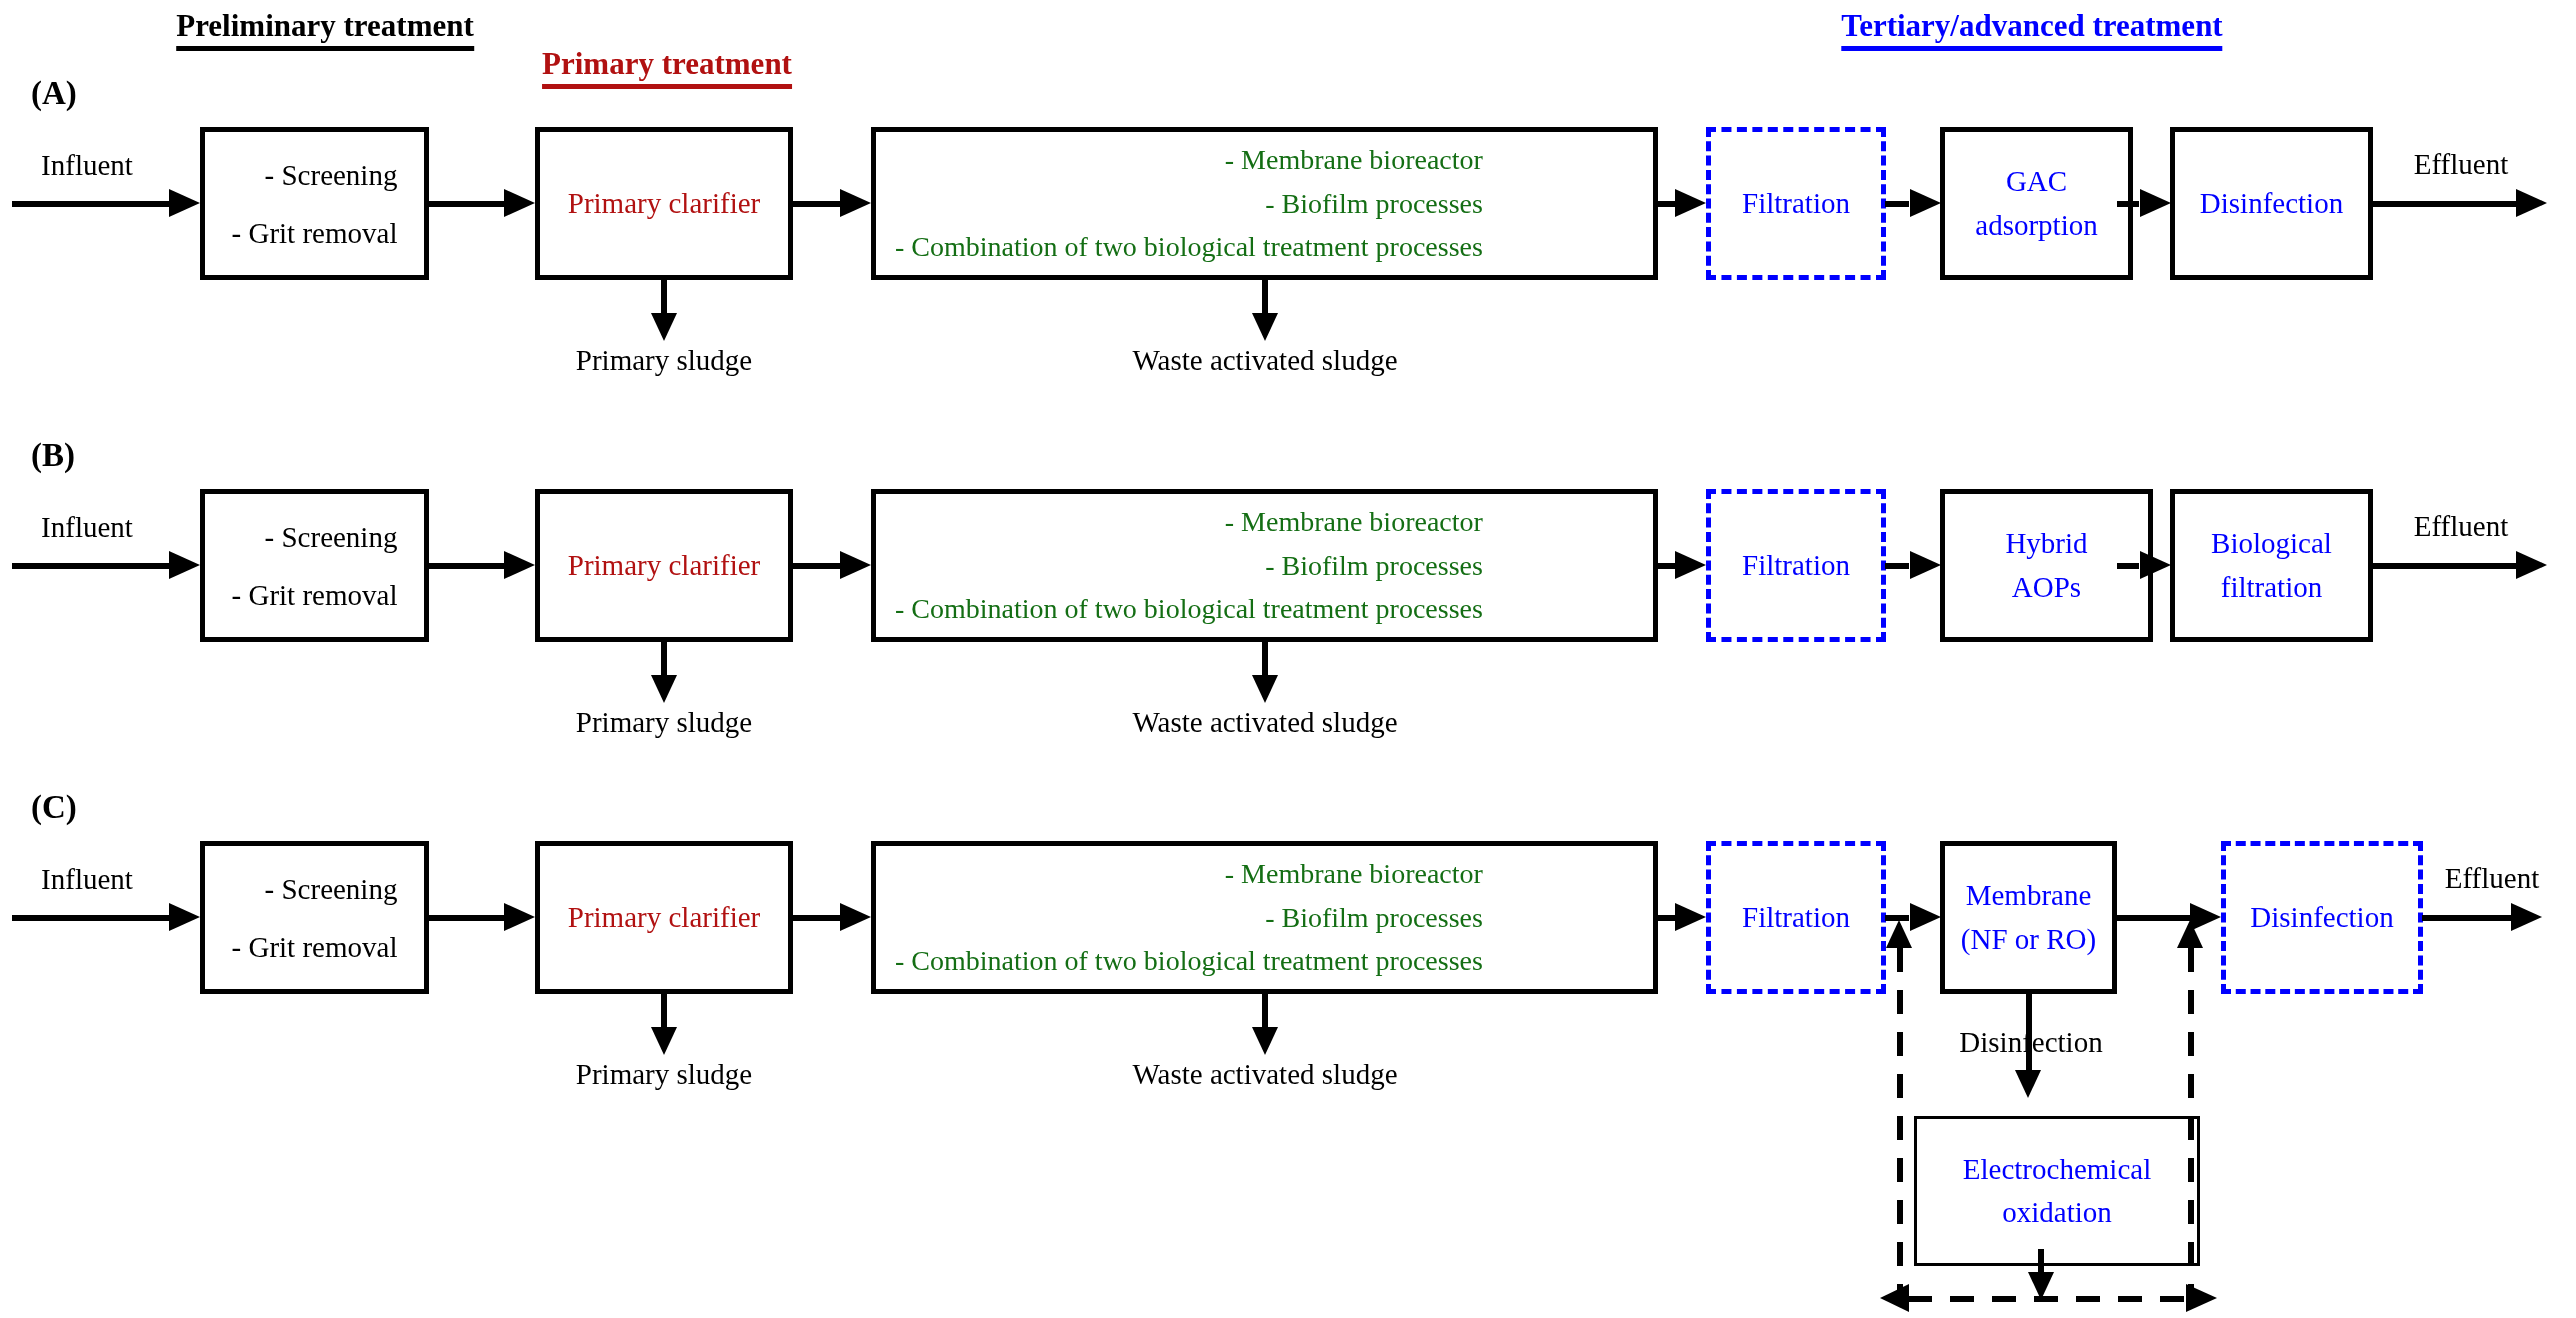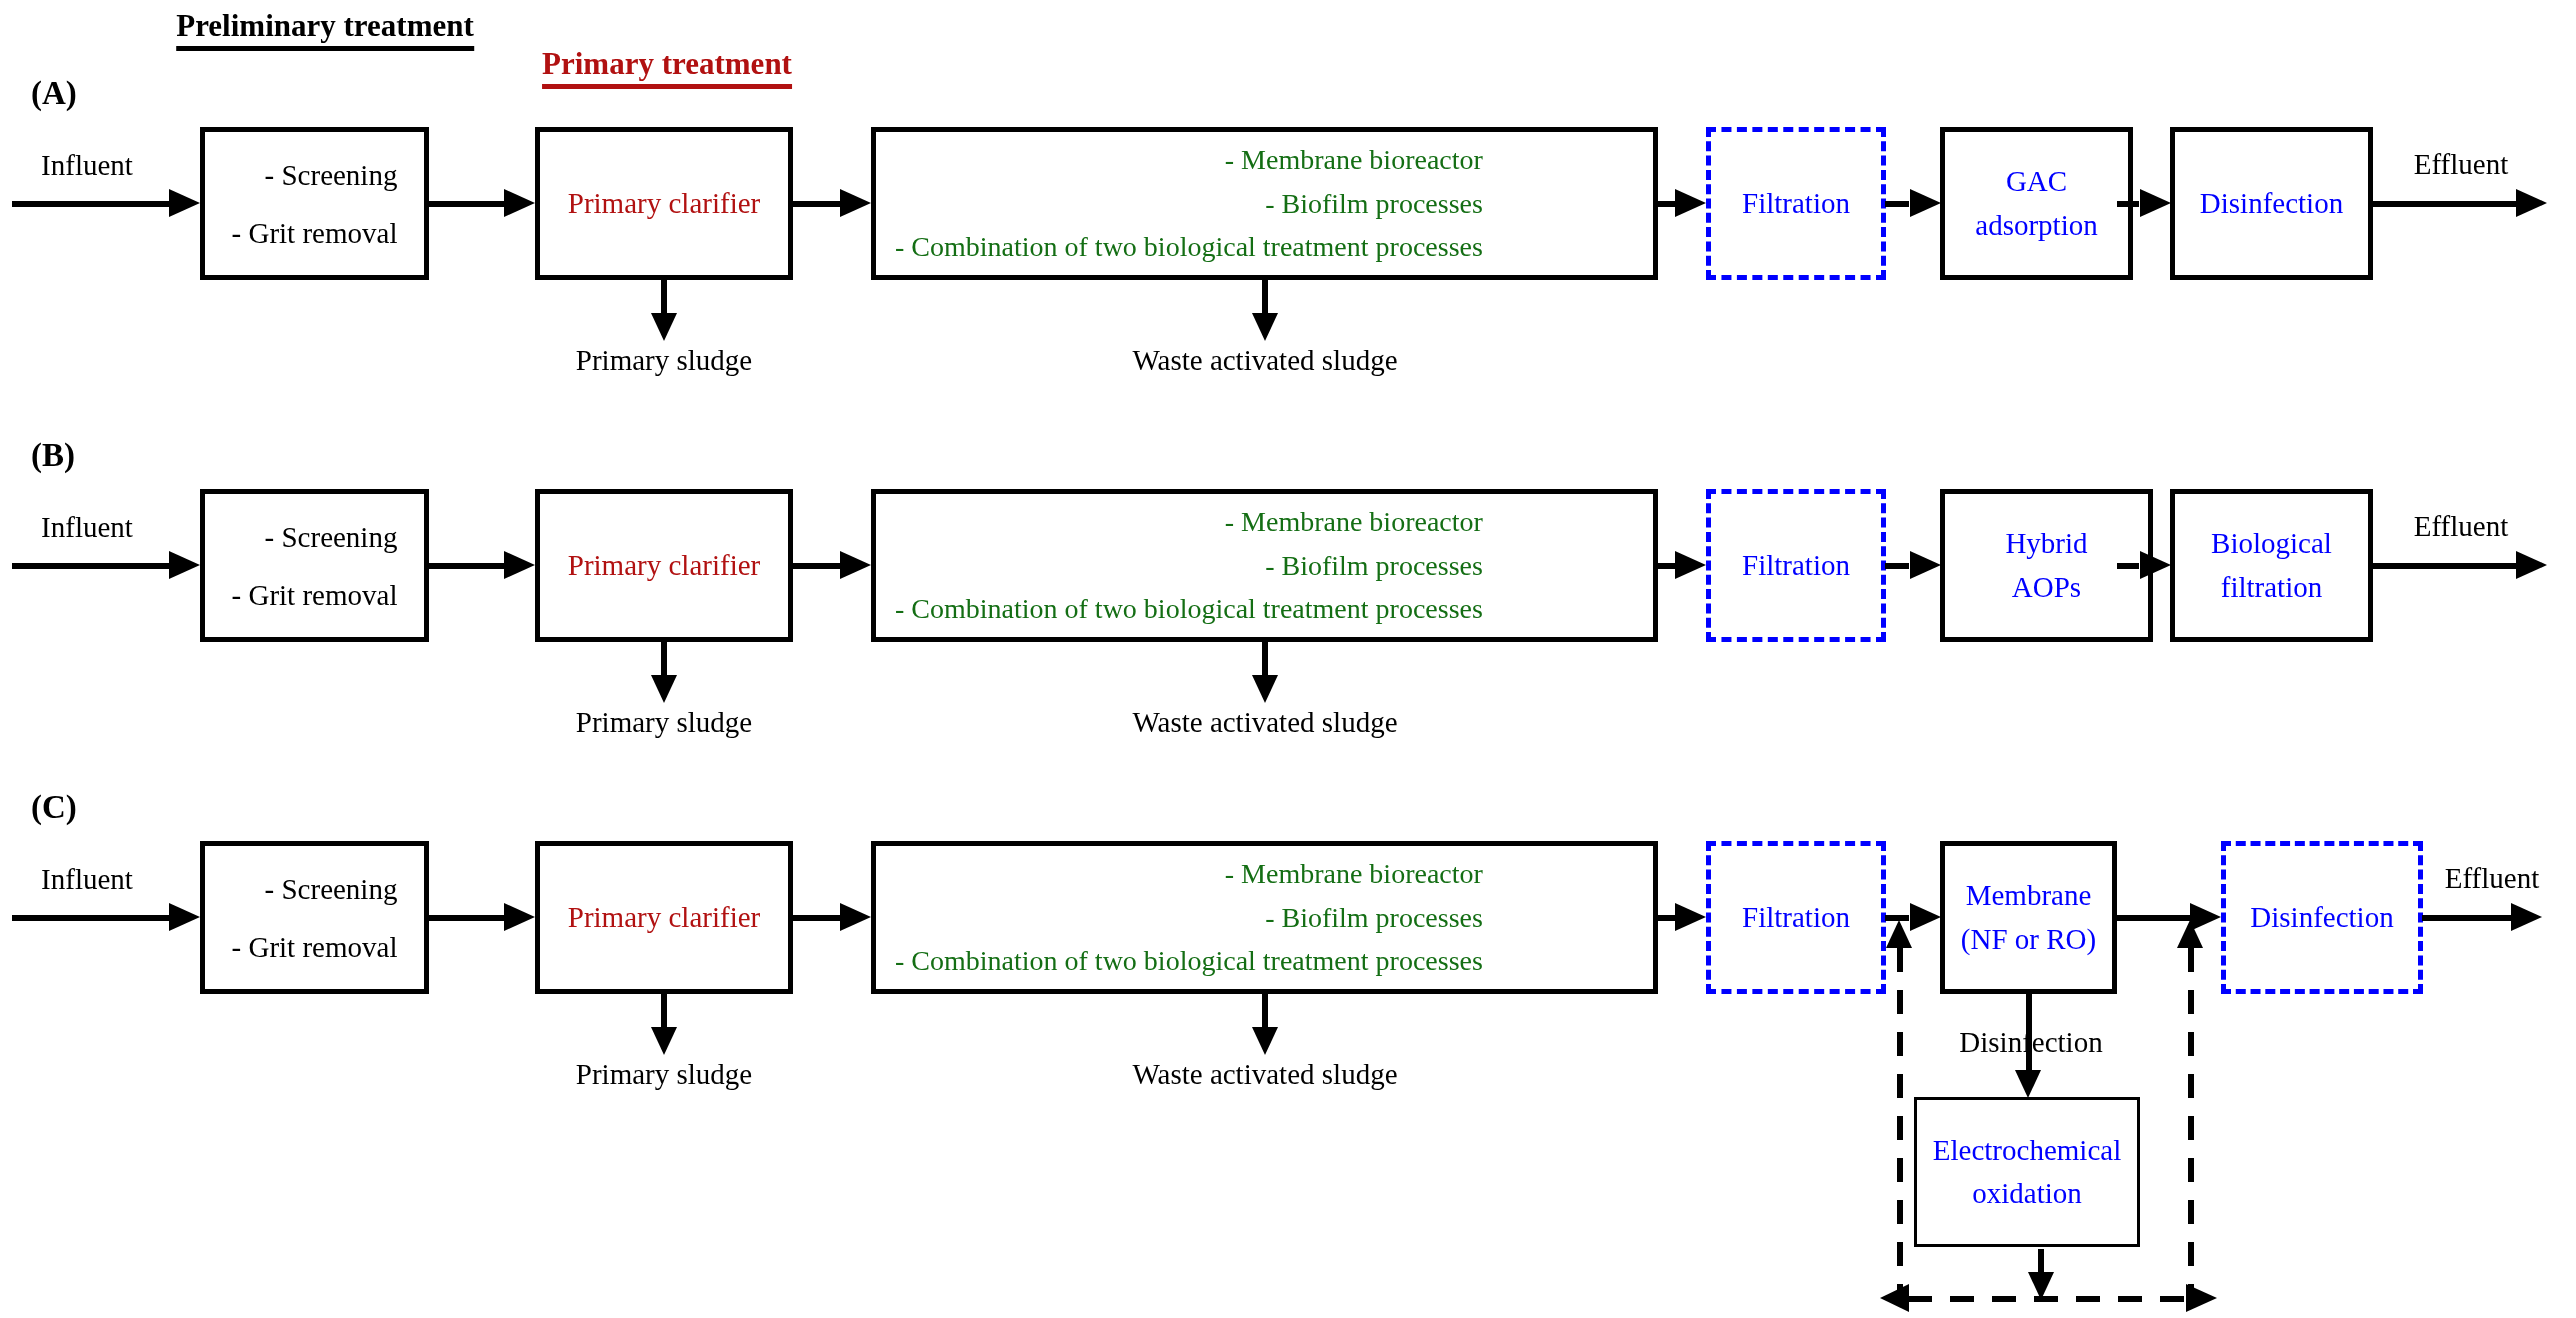--- a/index.html
+++ b/index.html
@@ -56,20 +56,21 @@
   .hdash{position:absolute; height:5.7px;
     background:repeating-linear-gradient(to right, var(--black) 0 24px, transparent 24px 42px);}
 </style>
 </head>
 <body>
 
 <div id="canvas">
 
   <div class="hdr c-black" style="left:325px;top:9px">Preliminary treatment</div>
   <div class="hdr c-red" style="left:667px;top:47px">Primary treatment</div>
+  <div class="hdr c-blue" style="left:2032px;top:9px">Tertiary/advanced treatment</div>
 
   <section class="row" style="top:127px">
     <div class="row-label" style="left:31px;top:-50px">(A)</div>
 
     <div class="lbl ctr" style="left:87px;top:23px">Influent</div>
     <div class="hl" style="left:11.5px;top:74px;width:158px"></div>
     <div class="ah-r" style="left:169px;top:62px"></div>
 
     <div class="box solidbox" style="left:200px;width:229px">
       <div class="btxt leftal lh2 c-black">- Screening
@@ -250,21 +251,21 @@
     <div class="lbl ctr" style="left:664px;top:218px">Primary sludge</div>
 
     <div class="vl" style="left:1262px;top:153px;height:33px"></div>
     <div class="ah-d" style="left:1252px;top:186px"></div>
     <div class="lbl ctr" style="left:1265px;top:218px">Waste activated sludge</div>
 
     <div class="vl" style="left:2026px;top:153px;height:82px"></div>
     <div class="ah-d" style="left:2015px;top:229px"></div>
     <div class="lbl ctr" style="left:2031px;top:186px">Disinfection</div>
 
-    <div class="box thinbox" style="left:1914px;top:256px;width:226px;height:150px">
+    <div class="box thinbox" style="left:1914px;top:275px;width:286px;height:150px">
       <div class="btxt c-blue">Electrochemical
 oxidation</div>
     </div>
 
     <div class="vl" style="left:2038px;top:408px;height:27px"></div>
     <div class="ah-d" style="left:2028px;top:431px"></div>
 
     <div class="ah-u" style="left:1886px;top:79px"></div>
     <div class="vdash" style="left:1897px;top:107px;height:353px"></div>
 

